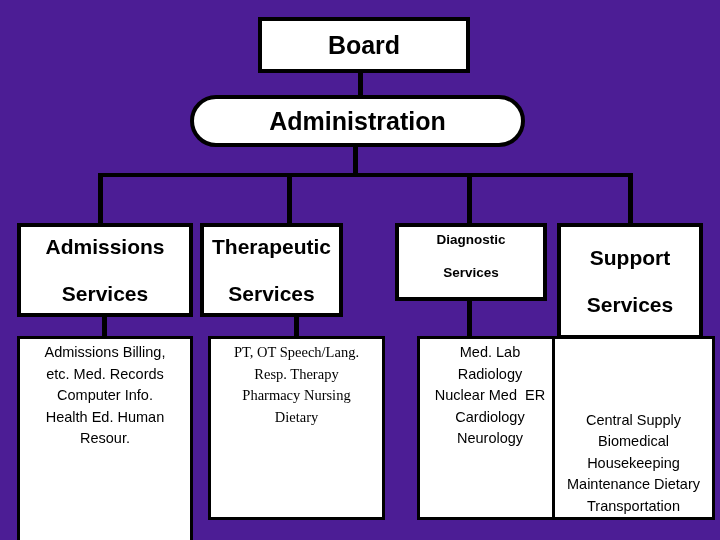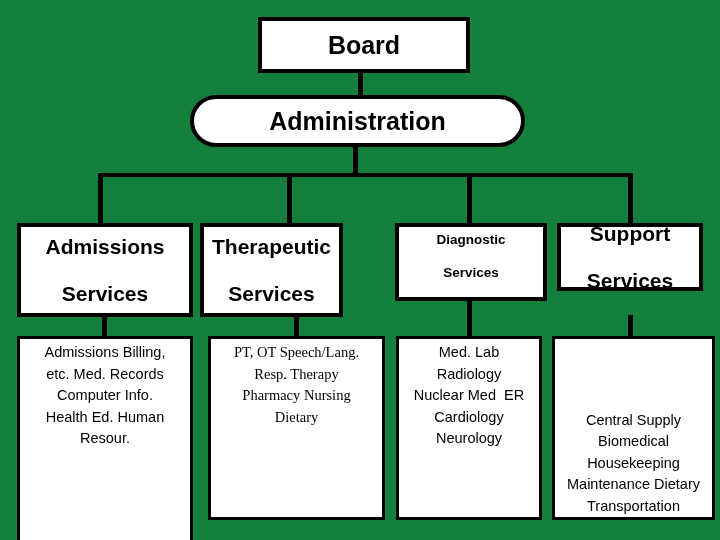--- a/index.html
+++ b/index.html
@@ -4,21 +4,21 @@
 <style>
   html, body {
     margin: 0;
     padding: 0;
     background: #ffffff;
   }
   #canvas {
     position: relative;
     width: 720px;
     height: 540px;
-    background: #15803d;
+    background: #4c1d95;
     font-family: "Liberation Sans", sans-serif;
     color: #000000;
     overflow: hidden;
   }
   .box {
     position: absolute;
     box-sizing: border-box;
     background: #ffffff;
     border: 4px solid #000000;
     display: flex;
@@ -56,25 +56,25 @@
     position: absolute;
     background: #000000;
   }
   
   #board-box          { left: 258px; top: 17px;  width: 212px; height: 56px; }
   #administration-box { left: 190px; top: 95px;  width: 335px; height: 52px; border-radius: 26px; }
 
   #dept-box-0 { left: 17px;  top: 223px; width: 176px; height: 94px; }
   #dept-box-1 { left: 200px; top: 223px; width: 143px; height: 94px; }
   #dept-box-2 { left: 395px; top: 223px; width: 152px; height: 78px; }
-  #dept-box-3 { left: 557px; top: 223px; width: 146px; height: 68px; }
+  #dept-box-3 { left: 557px; top: 223px; width: 146px; height: 116px; }
 
   #detail-box-0 { left: 17px;  top: 336px; width: 176px; height: 236px; }
   #detail-box-1 { left: 208px; top: 336px; width: 177px; height: 184px; font-family: Liberation Serif, serif; }
-  #detail-box-2 { left: 396px; top: 336px; width: 146px; height: 184px; }
+  #detail-box-2 { left: 417px; top: 336px; width: 146px; height: 184px; }
   #detail-box-3 { left: 552px; top: 336px; width: 163px; height: 184px; justify-content: flex-end; }
 
   
   #conn-board-admin { left: 358px; top: 73px;  width: 5px;   height: 22px; }
   #conn-admin-trunk { left: 353px; top: 147px; width: 5px;   height: 26px; }
   #conn-horizontal  { left: 100px; top: 173px; width: 532px; height: 4px;  }
   #conn-drop-0      { left: 98px;  top: 173px; width: 5px;   height: 50px; }
   #conn-drop-1      { left: 287px; top: 173px; width: 5px;   height: 50px; }
   #conn-drop-2      { left: 467px; top: 173px; width: 5px;   height: 50px; }
   #conn-drop-3      { left: 628px; top: 173px; width: 5px;   height: 50px; }

